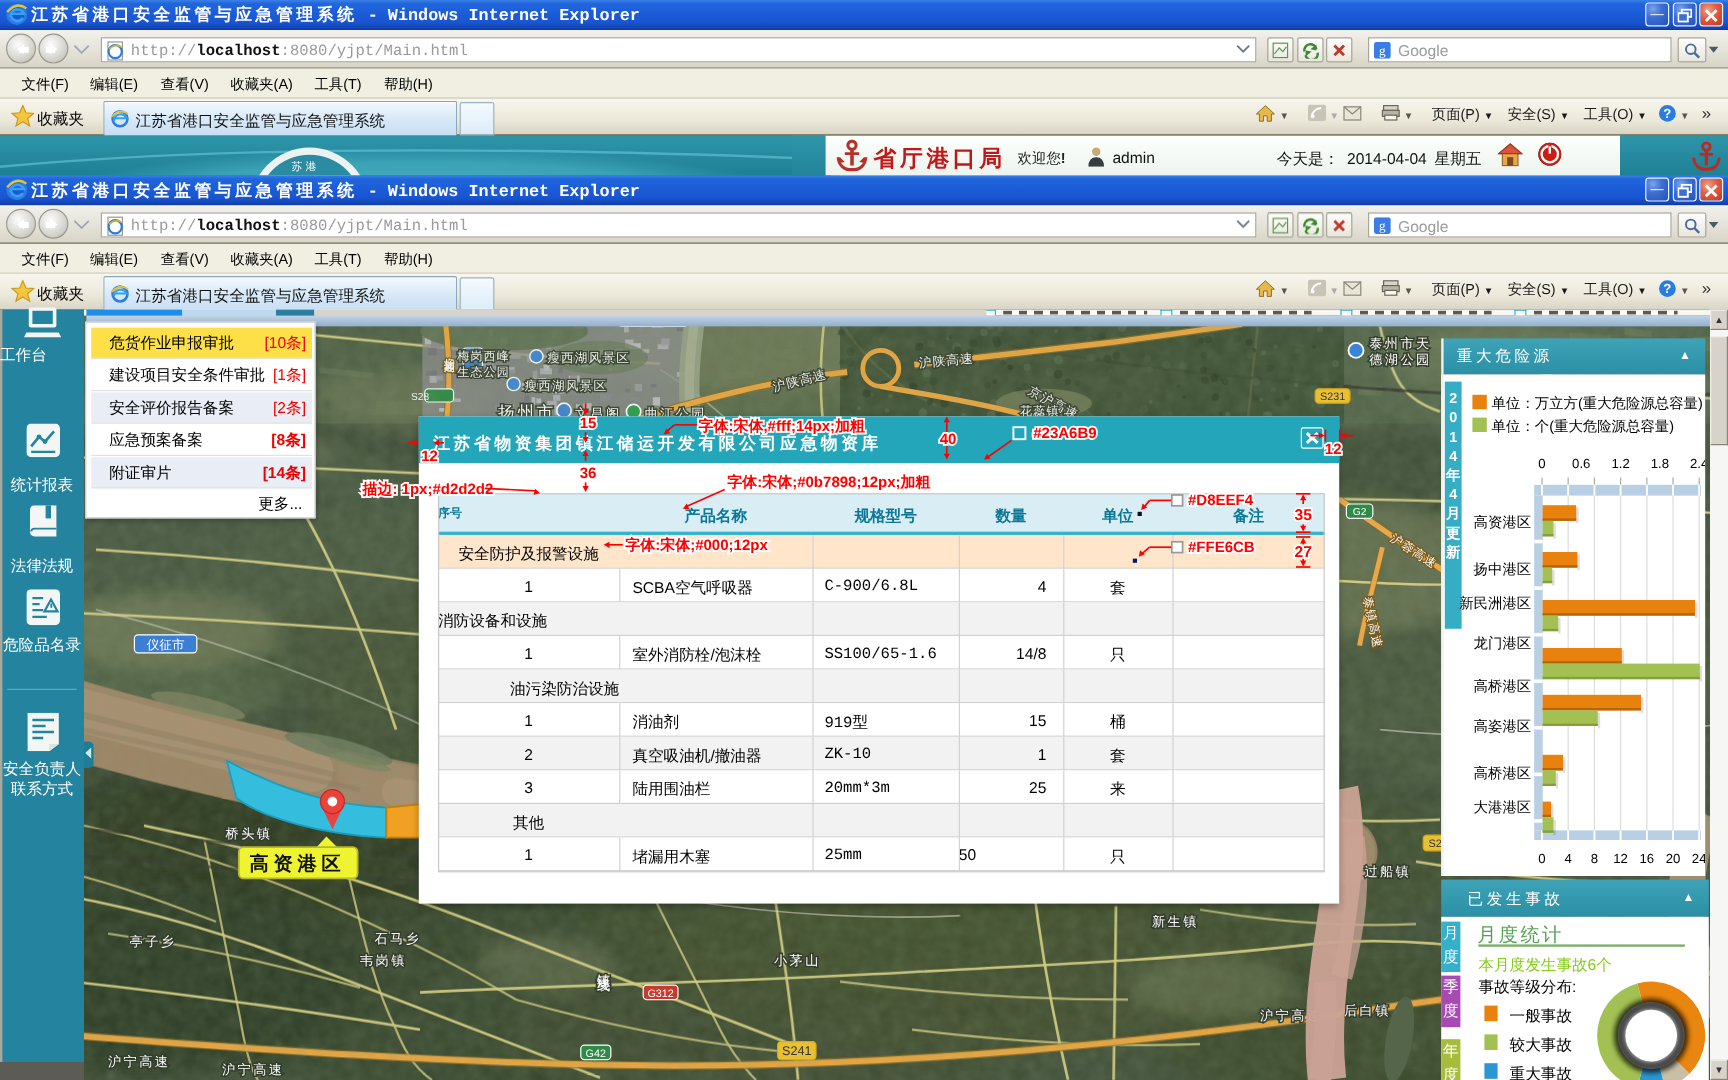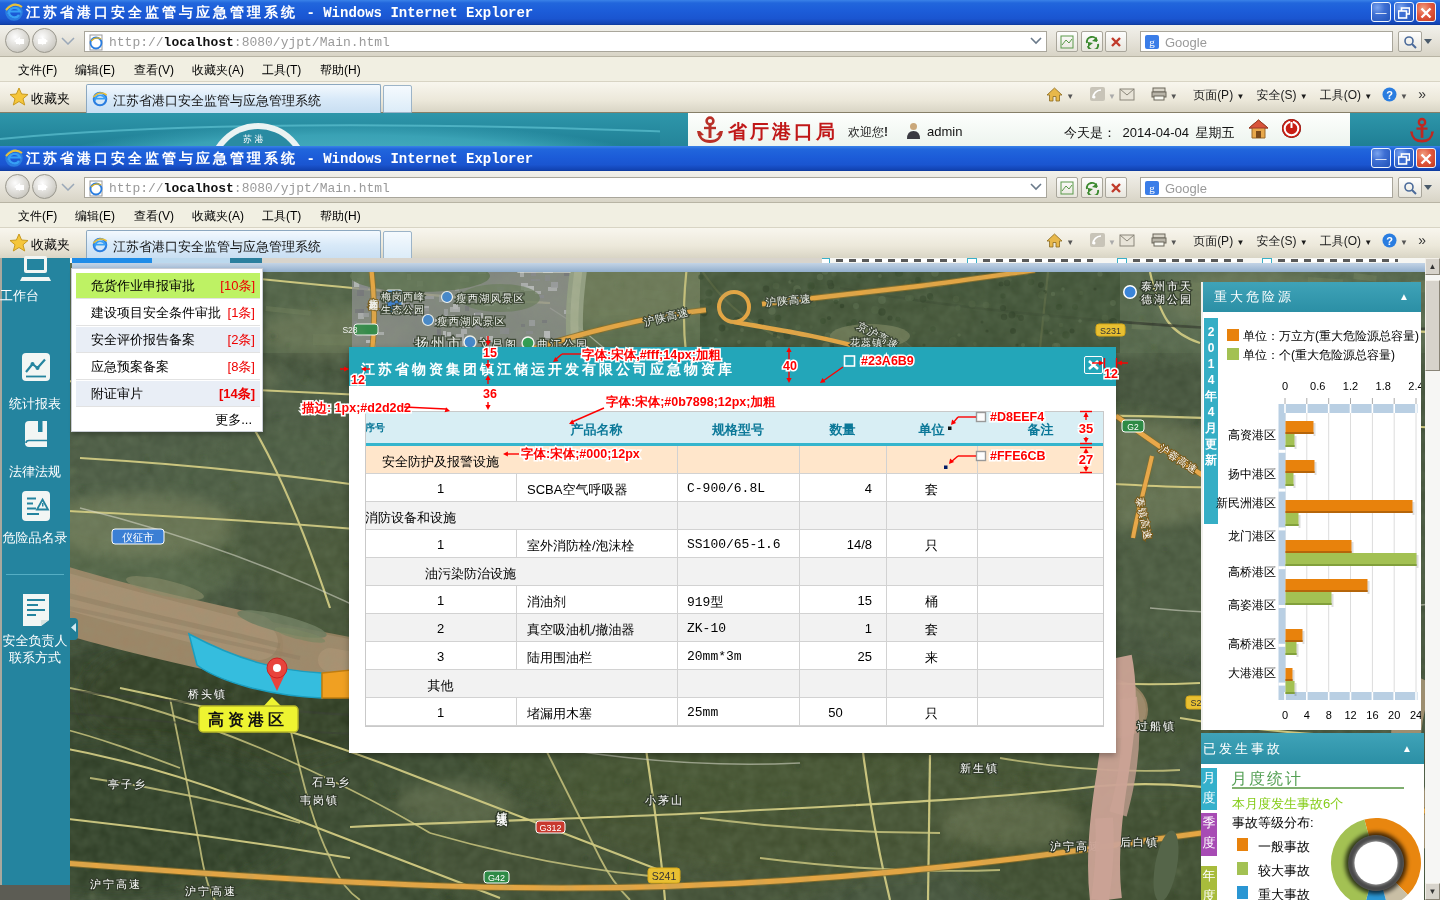--- a/index.html
+++ b/index.html
@@ -1458,24 +1458,24 @@
         <rect x="20" y="12" width="1.5" height="3.5" fill="#24849f"></rect>
       </svg>
 <span class="abs" style="left:0;top:529px;width:70px;text-align:center;font-size:13px;color:#fff">危险品名录</span>
 <svg class="abs" style="left:22px;top:594px" width="28" height="32" viewBox="0 0 28 32">
         <path d="M1 0 L27 0 L27 26 L19 32 L1 32 Z" fill="#f2f6f4"></path>
         <path d="M19 32 L19 26 L27 26" fill="#d8e4e0"></path>
         <path d="M5 6 L23 6 M5 11 L16 11 M5 16 L23 16 M5 21 L14 21" stroke="#24849f" stroke-width="2"></path>
       </svg>
 <span class="abs" style="left:0;top:632px;width:70px;text-align:center;font-size:13px;color:#fff;line-height:17px">安全负责人<br>联系方式</span>
       <div class="abs" style="left:71px;top:268px;width:192px;height:164px;background:#fff;border:1px solid #c8ccd4;box-shadow:2px 3px 4px rgba(0,0,0,0.25)">
-        <div style="position:absolute;left:4px;top:4px;width:184px;height:26px;background:#bef264;border-bottom:1px solid #e2e2e2;font-size:13px;color:#000;line-height:26px"><span style="margin-left:15px">危货作业申报审批</span><span class="redtxt" style="position:absolute;right:5px;font-weight:normal;color:#e00">[10条]</span></div>
+        <div style="position:absolute;left:4px;top:4px;width:184px;height:26px;background:#fde047;border-bottom:1px solid #e2e2e2;font-size:13px;color:#000;line-height:26px"><span style="margin-left:15px">危货作业申报审批</span><span class="redtxt" style="position:absolute;right:5px;font-weight:normal;color:#e00">[10条]</span></div>
         <div style="position:absolute;left:4px;top:31px;width:184px;height:26px;border-bottom:1px solid #e2e2e2;font-size:13px;color:#000;line-height:26px"><span style="margin-left:15px">建设项目安全条件审批</span><span class="redtxt" style="position:absolute;right:5px;font-weight:normal;color:#e00">[1条]</span></div>
         <div style="position:absolute;left:4px;top:58px;width:184px;height:26px;background:#e9eef6;border-bottom:1px solid #e2e2e2;font-size:13px;color:#000;line-height:26px"><span style="margin-left:15px">安全评价报告备案</span><span class="redtxt" style="position:absolute;right:5px;font-weight:normal;color:#e00">[2条]</span></div>
-        <div style="position:absolute;left:4px;top:85px;width:184px;height:26px;border-bottom:1px solid #e2e2e2;font-size:13px;color:#000;line-height:26px"><span style="margin-left:15px">应急预案备案</span><span class="redtxt" style="position:absolute;right:5px;font-weight:normal;color:#e00">[8条]</span></div>
+        <div style="position:absolute;left:4px;top:85px;width:184px;height:26px;border-bottom:1px solid #e2e2e2;font-size:13px;color:#000;line-height:26px"><span style="margin-left:15px">应急预案备案</span><span class="redtxt" style="position:absolute;right:5px;font-weight:bold;color:#e00">[8条]</span></div>
         <div style="position:absolute;left:4px;top:112px;width:184px;height:26px;background:#e9eef6;border-bottom:1px solid #e2e2e2;font-size:13px;color:#000;line-height:26px"><span style="margin-left:15px">附证审片</span><span class="redtxt" style="position:absolute;right:5px;font-weight:bold;color:#e00">[14条]</span></div>
         <div style="position:absolute;left:4px;top:139px;width:184px;height:24px;font-size:13px;color:#000;line-height:24px;text-align:right"><span style="margin-right:8px">更多...</span></div>
       </div>
       <div class="abs" style="left:1201px;top:282px;width:220px;height:30px;background:linear-gradient(180deg,#3fa3b8,#2b8fa5);color:#fff;font-size:13px;line-height:30px;border-left:2px solid #f0f0ec"><span style="margin-left:11px" class="cjk">重大危险源</span><span style="position:absolute;right:12px;font-size:10px">▲</span></div>
       <div class="abs" style="left:1201px;top:312px;width:220px;height:418px;background:#fff;border-left:2px solid #f0f0ec"></div>
       <div class="abs" style="left:1204px;top:318px;width:14px;height:206px;background:#35aec5"></div>
       <div class="abs" style="left:1204px;top:324px;width:14px;text-align:center;font-size:12px;font-weight:bold;color:#fff;line-height:16px">
         <div style="height:16px">2</div>
         <div style="height:16px">0</div>
         <div style="height:16px">1</div>
@@ -1585,21 +1585,21 @@
         <text x="1276" y="648" font-size="12" text-anchor="end" fill="#000">高桥港区</text>
         <text x="1276" y="677" font-size="12" text-anchor="end" fill="#000">大港港区</text>
         <text x="1285.0" y="719" font-size="11" text-anchor="middle" fill="#000">0</text>
         <text x="1306.8" y="719" font-size="11" text-anchor="middle" fill="#000">4</text>
         <text x="1328.7" y="719" font-size="11" text-anchor="middle" fill="#000">8</text>
         <text x="1350.5" y="719" font-size="11" text-anchor="middle" fill="#000">12</text>
         <text x="1372.4" y="719" font-size="11" text-anchor="middle" fill="#000">16</text>
         <text x="1394.2" y="719" font-size="11" text-anchor="middle" fill="#000">20</text>
         <text x="1416.0" y="719" font-size="11" text-anchor="middle" fill="#000">24</text>
       </svg>
-      <div class="abs" style="left:1201px;top:733px;width:223px;height:31px;background:linear-gradient(180deg,#3fa3b8,#2b8fa5);color:#fff;font-size:13px;line-height:31px"><span style="margin-left:2px" class="cjk">已发生事故</span><span style="position:absolute;right:12px;font-size:10px">▲</span></div>
+      <div class="abs" style="left:1201px;top:733px;width:223px;height:31px;background:linear-gradient(180deg,#3fa3b8,#2b8fa5);color:#fff;font-size:13px;line-height:31px"><span style="margin-left:22px" class="cjk">已发生事故</span><span style="position:absolute;right:12px;font-size:10px">▲</span></div>
       <div class="abs" style="left:1201px;top:764px;width:223px;height:136px;background:#fff"></div>
       <div class="abs" style="left:1201px;top:768px;width:16px;height:42px;background:#35b0cb;color:#fff;font-size:13px;text-align:center;line-height:20px">月<br>度</div>
       <div class="abs" style="left:1201px;top:813px;width:16px;height:43px;background:#a74bb4;color:#fff;font-size:13px;text-align:center;line-height:20px">季<br>度</div>
       <div class="abs" style="left:1201px;top:866px;width:16px;height:34px;background:#a8bc3c;color:#fff;font-size:13px;text-align:center;line-height:20px">年<br>度</div>
       <div class="abs" style="left:1231px;top:769px;font-size:16px;color:#55a055;letter-spacing:2px" class2="cjk">月度统计</div>
       <div class="abs" style="left:1232px;top:787px;width:172px;height:2px;background:#7fae6f"></div>
       <div class="abs" style="left:1232px;top:795px;font-size:13px;color:#84cc16">本月度发生事故6个</div>
       <div class="abs" style="left:1232px;top:814px;font-size:13px;color:#000">事故等级分布:</div>
       <div class="abs" style="left:1237px;top:838px;width:11px;height:13px;background:#e8820c"></div>
       <div class="abs" style="left:1258px;top:838px;font-size:13px;color:#000">一般事故</div>
@@ -1718,21 +1718,21 @@
       <div class="abs" style="left:365px;top:670px;width:739px;height:28px;background:#f2f2f2;border-bottom:1px solid #d2d2d2"></div>
       <div class="abs" style="left:365px;top:677px;width:151px;text-align:center;font-size:13px;color:#000">其他</div>
       <div class="abs" style="left:677px;top:670px;width:1px;height:28px;background:#d2d2d2"></div>
       <div class="abs" style="left:799px;top:670px;width:1px;height:28px;background:#d2d2d2"></div>
       <div class="abs" style="left:886px;top:670px;width:1px;height:28px;background:#d2d2d2"></div>
       <div class="abs" style="left:977px;top:670px;width:1px;height:28px;background:#d2d2d2"></div>
       <div class="abs" style="left:365px;top:698px;width:739px;height:28px;background:#fff;border-bottom:1px solid #d2d2d2"></div>
       <div class="abs" style="left:365px;top:705px;width:151px;text-align:center;font-size:13px;color:#000">1</div>
       <div class="abs" style="left:527px;top:705px;font-size:13px;color:#000">堵漏用木塞</div>
       <div class="abs" style="left:687px;top:705px;font-size:13px;color:#000;font-family:'Liberation Mono',monospace">25mm</div>
-      <div class="abs" style="left:799px;top:705px;width:73px;text-align:center;font-size:13px;color:#000">50</div>
+      <div class="abs" style="left:799px;top:705px;width:73px;text-align:left;font-size:13px;color:#000">50</div>
       <div class="abs" style="left:886px;top:705px;width:91px;text-align:center;font-size:13px;color:#000">只</div>
       <div class="abs" style="left:516px;top:698px;width:1px;height:28px;background:#d2d2d2"></div>
       <div class="abs" style="left:677px;top:698px;width:1px;height:28px;background:#d2d2d2"></div>
       <div class="abs" style="left:799px;top:698px;width:1px;height:28px;background:#d2d2d2"></div>
       <div class="abs" style="left:886px;top:698px;width:1px;height:28px;background:#d2d2d2"></div>
       <div class="abs" style="left:977px;top:698px;width:1px;height:28px;background:#d2d2d2"></div>
       <div class="abs" style="left:365px;top:411px;width:739px;height:316px;border:1px solid #c9c9c9;pointer-events:none"></div>
 </div>
 
 <svg id="ann" class="abs" style="left:0;top:0" width="1440" height="900" viewBox="0 0 1440 900">

